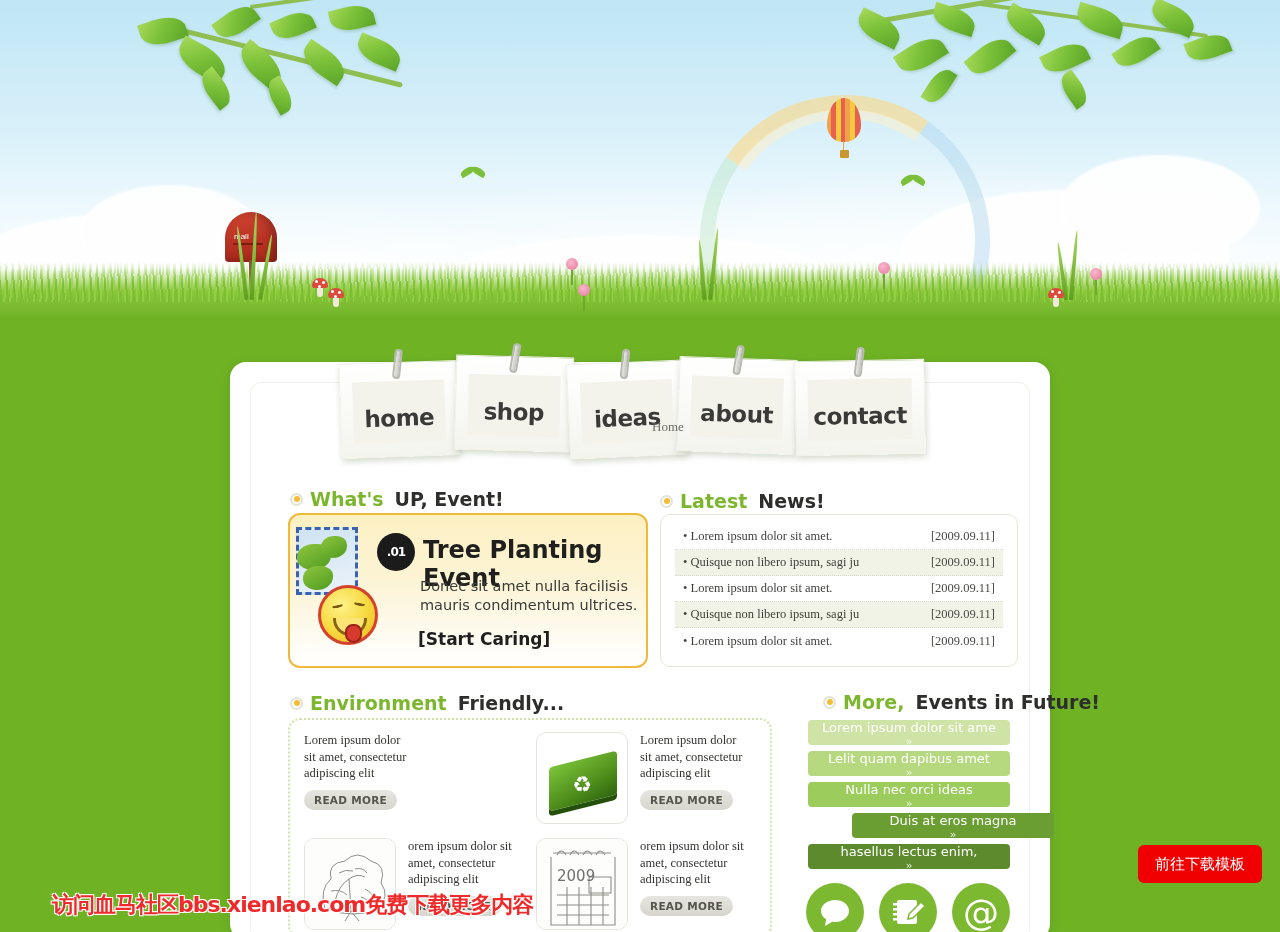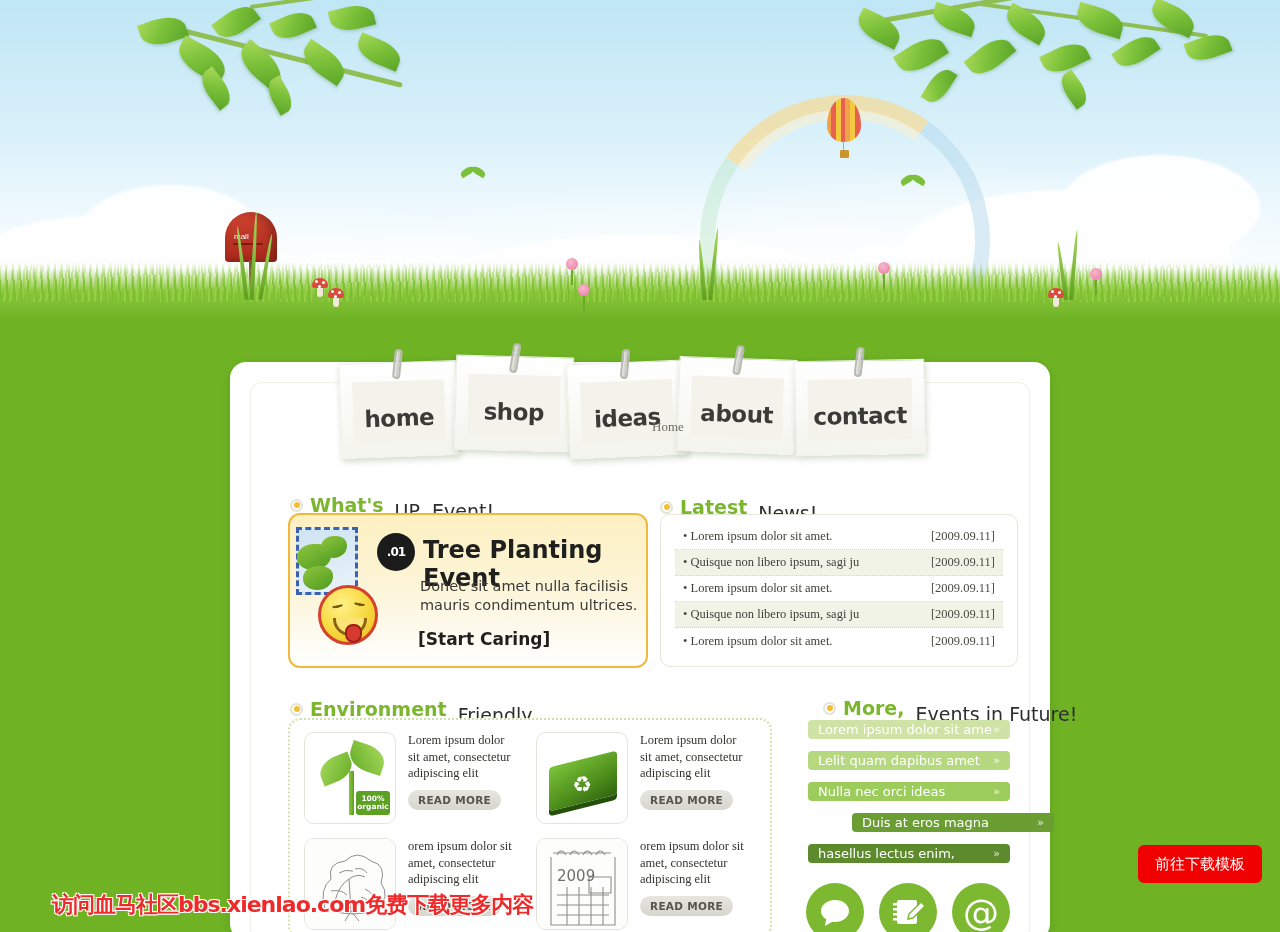--- a/index.html
+++ b/index.html
@@ -180,22 +180,22 @@
     width: 13px; height: 13px; border-radius: 50%;
     background: #fff; border: 2px solid #e3e3d6;
     display: flex; align-items: center; justify-content: center;
   }
   .bullet i { width: 6px; height: 6px; border-radius: 50%; background: #f5bd34; display: block; }
   .sec-t1 {
     font-family: "DejaVu Sans", sans-serif; font-size: 19px; font-weight: bold;
     color: #7cb62e;
   }
   .sec-t2 {
-    font-family: "DejaVu Sans", sans-serif; font-size: 19px; font-weight: normal;
-    color: #2e2e2c; margin-left: 4px; margin-top: 12px;
+    font-family: "DejaVu Sans", sans-serif; font-size: 19px; font-weight: bold;
+    color: #2e2e2c; margin-left: 4px;
   }
 
   
   #event-card {
     position: absolute; left: 288px; top: 513px; width: 360px; height: 155px;
     background: linear-gradient(180deg,#fdf0c2 0%, #fcf4d6 45%, #ffffff 100%);
     border: 2px solid #f0b93c; border-radius: 12px; overflow: hidden;
   }
   #stamp {
     position: absolute; left: 6px; top: 12px; width: 62px; height: 68px;
@@ -305,24 +305,24 @@
   
   .sketch {
     position: absolute; inset: 0;
     background: #fdfdfb;
     font-family: "DejaVu Sans", sans-serif;
   }
 
   
   #more-head { left: 823px; top: 691px; }
   .ev-bar {
-    position: absolute; left: 808px; width: 202px; height: 19px;
+    position: absolute; left: 808px; width: 202px; height: 25px;
     border-radius: 4px; display: flex; align-items: center;
     padding: 0 10px; justify-content: space-between;
-    font-family: "DejaVu Sans", sans-serif; font-size: 13px; color: #fff;
+    font-family: "DejaVu Sans", sans-serif; font-size: 13px; color: #fff; flex-direction: column;
   }
   .ev-bar .chev { font-size: 11px; opacity: .85; }
 
   
   .social {
     position: absolute; width: 58px; height: 58px; border-radius: 50%;
     background: #7cb830; color: #fff;
     display: flex; align-items: center; justify-content: center;
   }
 
@@ -551,29 +551,20 @@
       <i></i>
     </span>
   <span class="sec-t1">Environment</span>
   <span class="sec-t2">Friendly...</span>
 </div>
 
 <div id="env-box">
   <div class="env-row">
 
     <div class="env-card">
-      <div class="env-thumb">
-        <div class="plant-stem"></div>
-        <div class="plant-leaf" style="left:14px; top:24px; width:34px; height:24px; transform:rotate(-22deg);"></div>
-        <div class="plant-leaf" style="left:44px; top:12px; width:36px; height:26px; transform:rotate(18deg) scaleX(-1);"></div>
-        <div class="organic-badge">
-          <span>100%</span>
-          <span>organic</span>
-        </div>
-      </div>
       <div>
         <div class="env-txt">Lorem ipsum dolor sit amet, consectetur adipiscing elit</div>
         <div class="read-more">READ MORE</div>
       </div>
     </div>
 
     <div class="env-card">
       <div class="env-thumb">
         <div class="recycle-box"></div>
         <div class="recycle-sym">♻</div>

